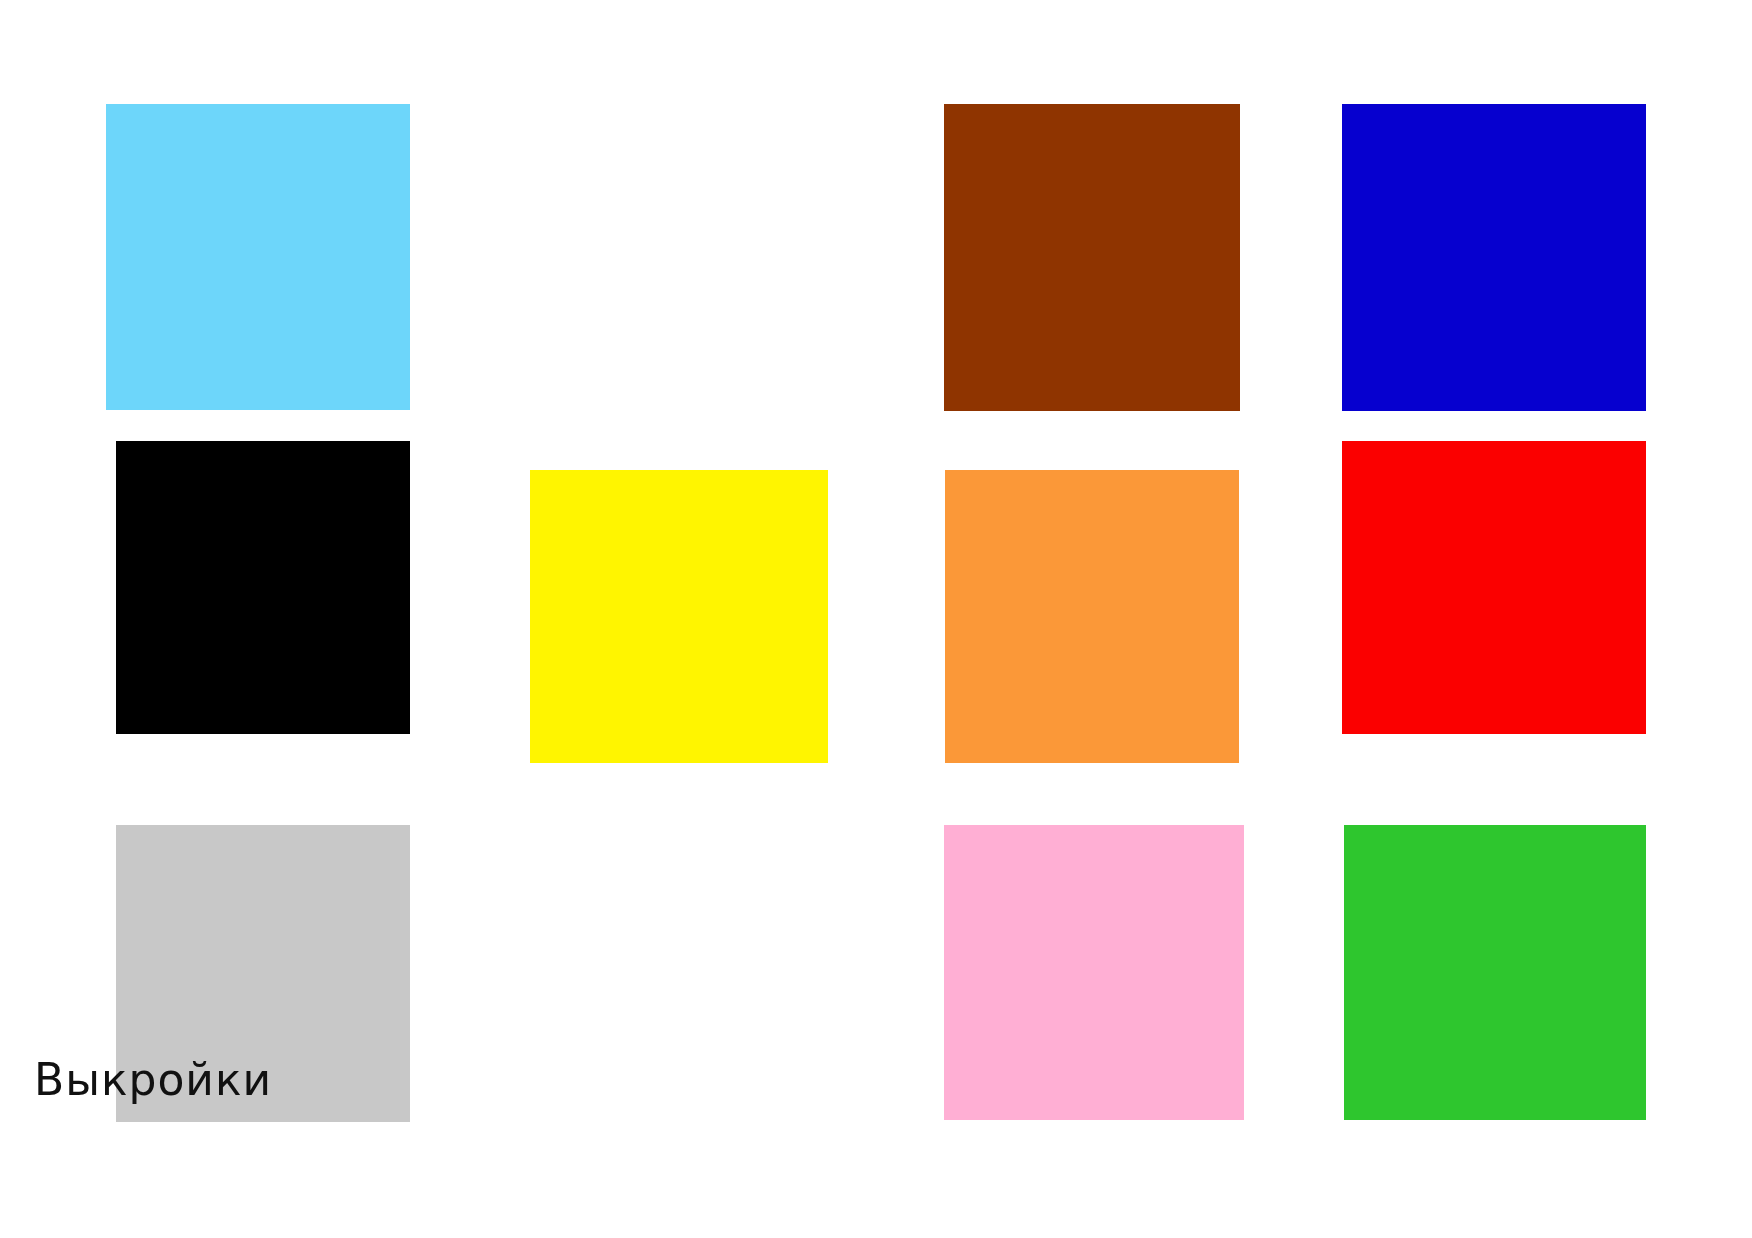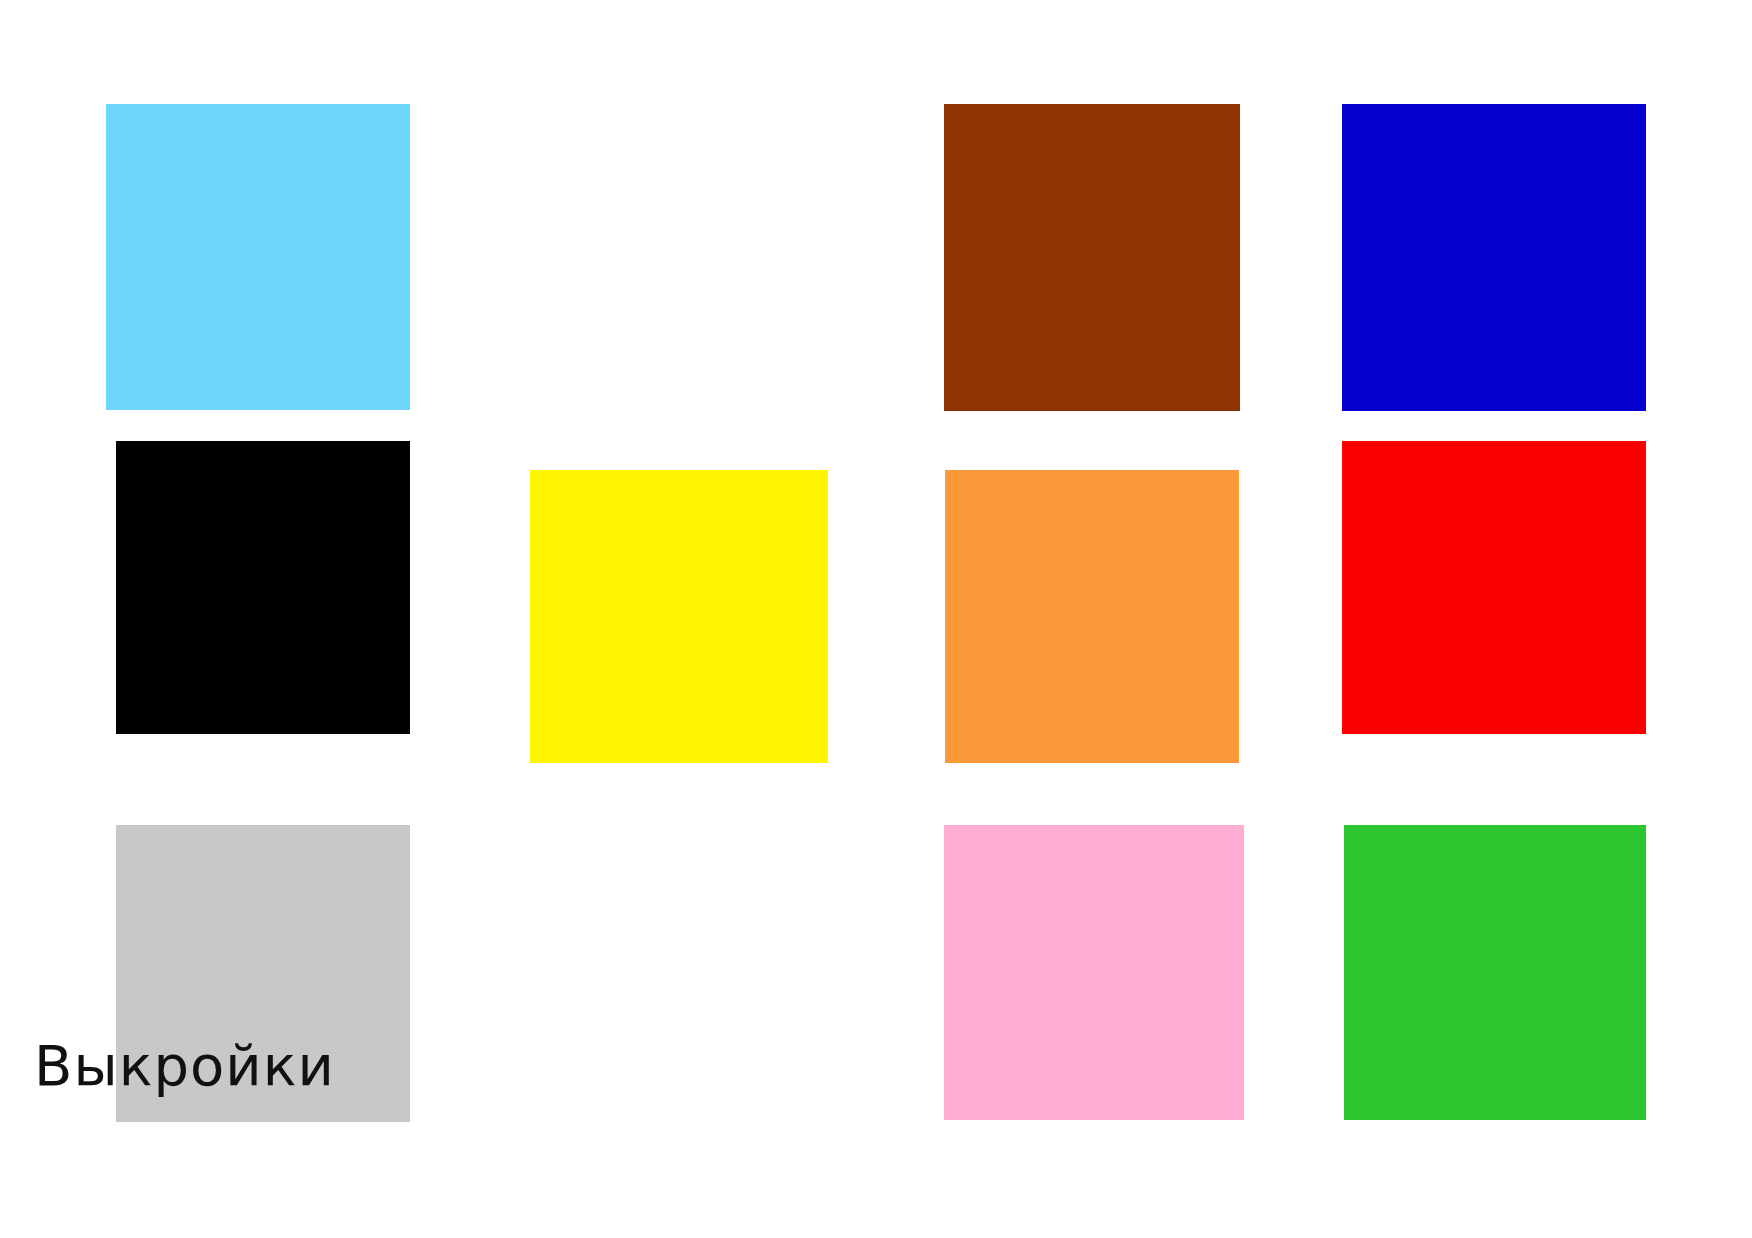--- a/index.html
+++ b/index.html
@@ -20,24 +20,25 @@
   }
   .swatch {
     position: absolute;
     box-sizing: border-box;
   }
   #caption {
     position: absolute;
     white-space: nowrap;
     color: #111111;
     font-family: "DejaVu Sans", sans-serif;
-    font-size: 56px;
+    font-size: 44px;
     font-weight: 400;
     letter-spacing: 1px;
     line-height: 1;
+    margin-top: 20px;
   }
 </style>
 </head>
 <body style="background: rgb(255, 255, 255);">
 
 <div id="page" style="background: rgb(255, 255, 255);">
 
   <div id="swatch-layer">
       <div class="swatch" style="left: 106px; top: 104px; width: 304px; height: 306px; background: rgb(109, 214, 250);"></div>
       <div class="swatch" style="left: 944px; top: 104px; width: 296px; height: 307px; background: rgb(143, 52, 0);"></div>

